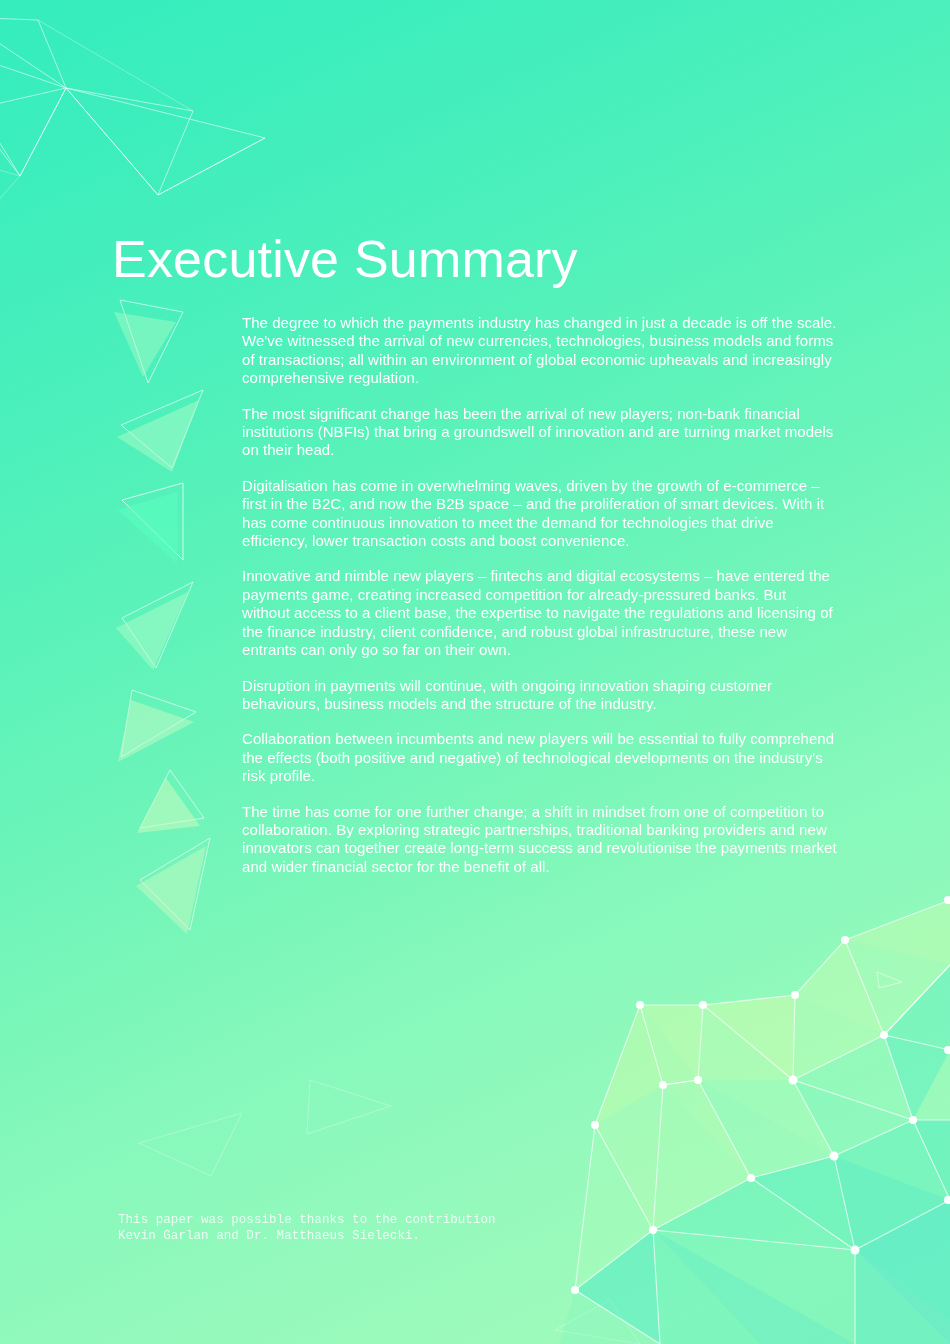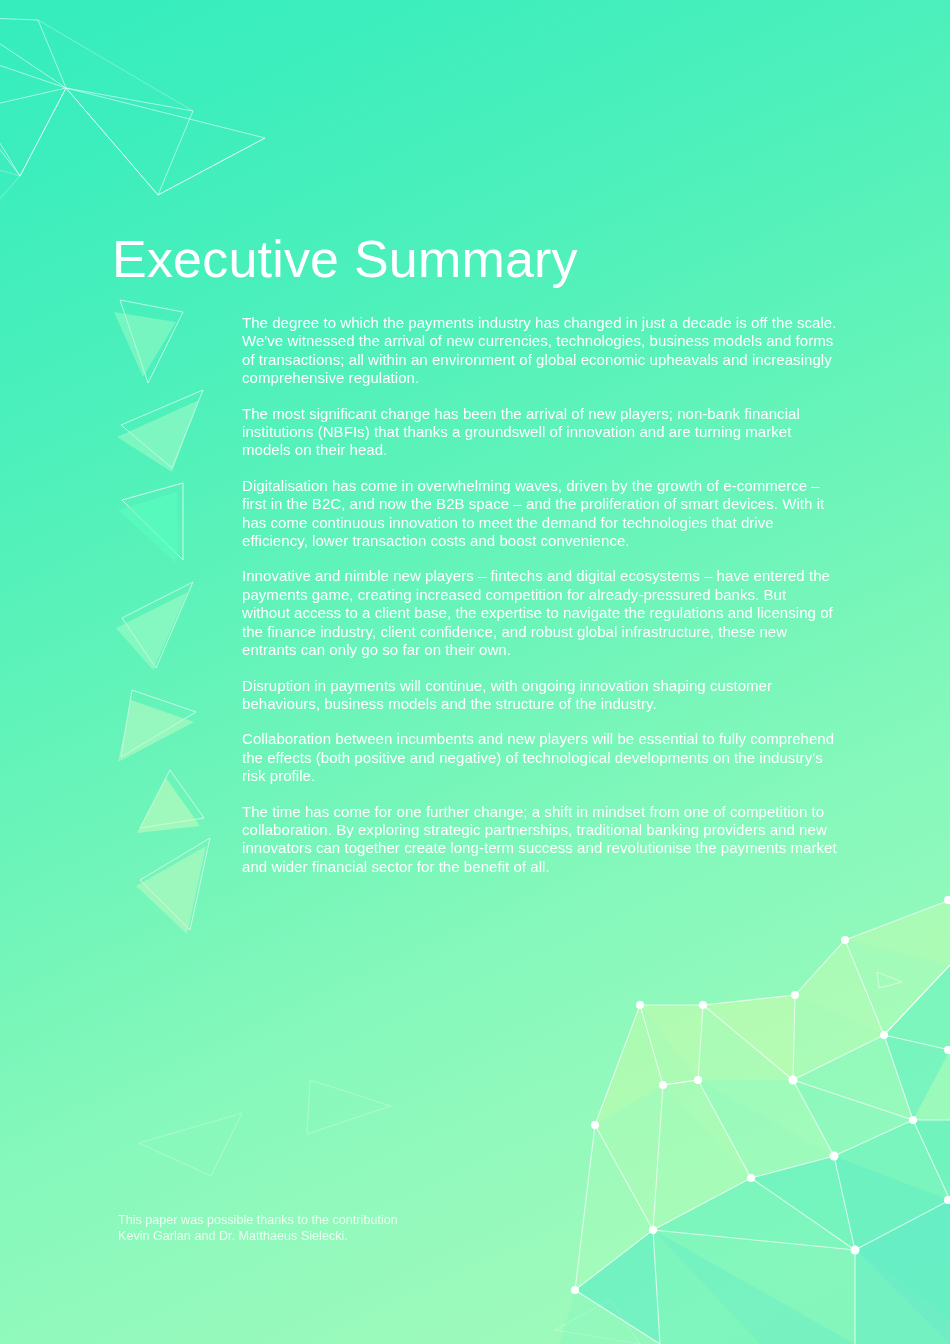--- a/index.html
+++ b/index.html
@@ -71,21 +71,21 @@
   .credit {
     position: absolute;
     left: 118px;
     top: 1213px;
     width: 420px;
     font-size: 12.5px;
     line-height: 15.5px;
     color: rgba(255,255,255,0.82);
     letter-spacing: 0.05px;
   }
-  .credit div { white-space: nowrap; }
+  .credit div { white-space: nowrap; font-family: Liberation Mono, monospace; }
 </style>
 </head>
 <body>
 
 <div class="page">
 
   <svg class="bg-layer" viewBox="0 0 950 1344" preserveAspectRatio="none" aria-hidden="true">
     <defs>
       <linearGradient id="polyA" x1="0" y1="0" x2="1" y2="1">
         <stop offset="0" stop-color="#d8ffa8" stop-opacity="0.55"></stop>
@@ -222,21 +222,21 @@
       <circle cx="948" cy="1200" r="4"></circle>
     </g>
   </svg>
 
   <div class="content">
 
     <h1 class="page-title">Executive Summary</h1>
 
     <div class="body-copy">
       <p>The degree to which the payments industry has changed in just a decade is off the scale. We've witnessed the arrival of new currencies, technologies, business models and forms of transactions; all within an environment of global economic upheavals and increasingly comprehensive regulation.</p>
-      <p>The most significant change has been the arrival of new players; non-bank financial institutions (NBFIs) that thanks a groundswell of innovation and are turning market models on their head.</p>
+      <p>The most significant change has been the arrival of new players; non-bank financial institutions (NBFIs) that bring a groundswell of innovation and are turning market models on their head.</p>
       <p>Digitalisation has come in overwhelming waves, driven by the growth of e-commerce – first in the B2C, and now the B2B space – and the proliferation of smart devices. With it has come continuous innovation to meet the demand for technologies that drive efficiency, lower transaction costs and boost convenience.</p>
       <p>Innovative and nimble new players – fintechs and digital ecosystems – have entered the payments game, creating increased competition for already-pressured banks. But without access to a client base, the expertise to navigate the regulations and licensing of the finance industry, client confidence, and robust global infrastructure, these new entrants can only go so far on their own.</p>
       <p>Disruption in payments will continue, with ongoing innovation shaping customer behaviours, business models and the structure of the industry.</p>
       <p>Collaboration between incumbents and new players will be essential to fully comprehend the effects (both positive and negative) of technological developments on the industry's risk profile.</p>
       <p>The time has come for one further change; a shift in mindset from one of competition to collaboration. By exploring strategic partnerships, traditional banking providers and new innovators can together create long-term success and revolutionise the payments market and wider financial sector for the benefit of all.</p>
     </div>
 
     <div class="credit">
       <div>This paper was possible thanks to the contribution</div>
       <div>Kevin Garlan and Dr. Matthaeus Sielecki.</div>

